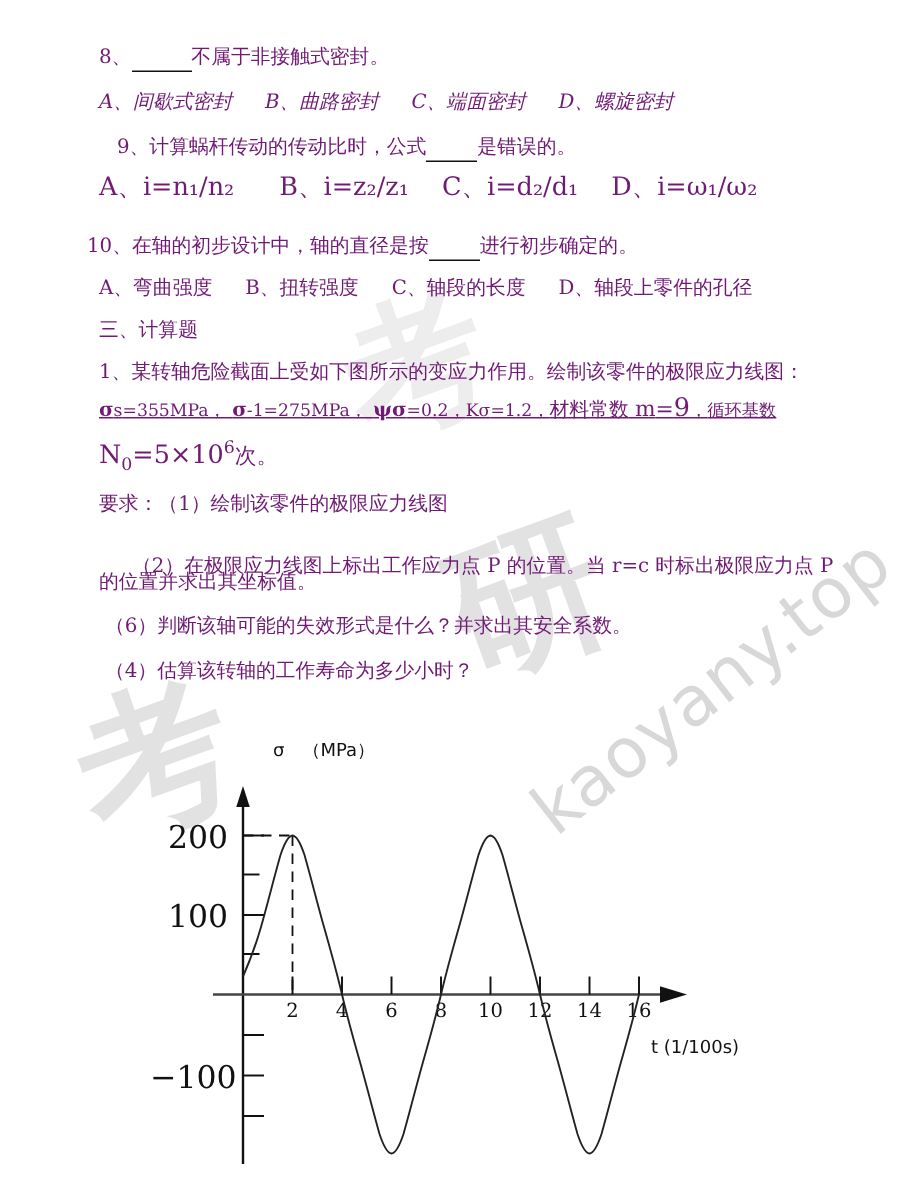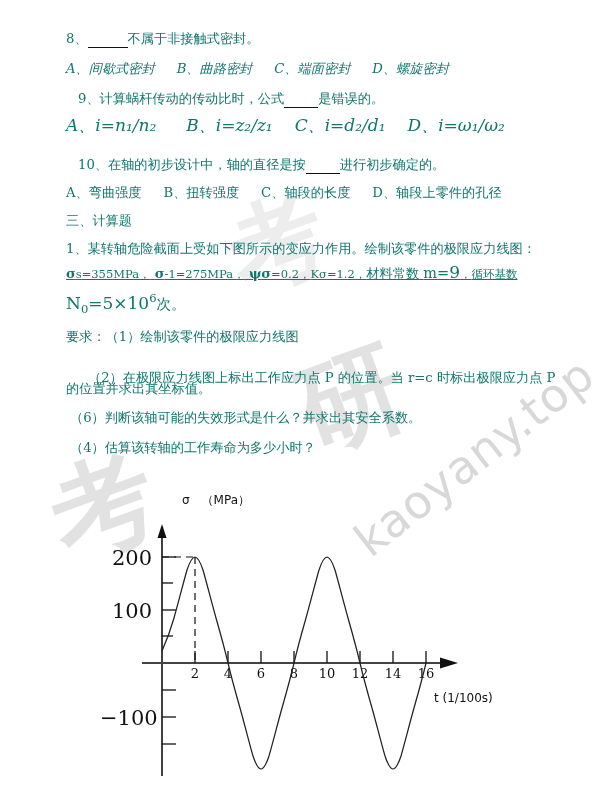--- a/index.html
+++ b/index.html
@@ -59,21 +59,21 @@
     left: 0; top: 0;
     width: 603px;
     z-index: 2;
   }
   .line {
     position: absolute;
     white-space: nowrap;
     font-family: "DejaVu Serif", "Liberation Serif", serif;
     font-size: 13.2px;
     line-height: 1.2;
-    color: #0f766e;
+    color: #701a75;
   }
   .big {
     font-size: 17px;
   }
   .mid {
     font-size: 14.5px;
   }
   .small {
     font-size: 11.5px;
   }
@@ -119,25 +119,25 @@
     </div>
 
     <div class="line" style="left:66px; top:61px;font-style:italic;">
       <span>A、间歇式密封</span><span class="sp2"></span><span>B、曲路密封</span><span class="sp2"></span><span>C、端面密封</span><span class="sp2"></span><span>D、螺旋密封</span>
     </div>
 
     <div class="line" style="left:66px; top:91px;margin-left:12px;">
       <span>9、计算蜗杆传动的传动比时，公式</span><span class="blank w34">&nbsp;</span><span>是错误的。</span>
     </div>
 
-    <div class="line big" style="left:66px; top:115px;font-style:italic;">
+    <div class="line big" style="left:66px; top:115px;">
       <span>A、</span><span>i=n₁/n₂</span><span class="sp3"></span><span>B、</span><span>i=z₂/z₁</span><span class="sp2"></span><span>C、</span><span>i=d₂/d₁</span><span class="sp2"></span><span>D、</span><span>i=ω₁/ω₂</span>
     </div>
 
-    <div class="line" style="left:78px; top:157px;">
+    <div class="line" style="left:58px; top:157px;">
       <span>10、在轴的初步设计中，轴的直径是按</span><span class="blank w34">&nbsp;</span><span>进行初步确定的。</span>
     </div>
 
     <div class="line" style="left:66px; top:185px;">
       <span>A、弯曲强度</span><span class="sp2"></span><span>B、扭转强度</span><span class="sp2"></span><span>C、轴段的长度</span><span class="sp2"></span><span>D、轴段上零件的孔径</span>
     </div>
 
     <div class="line" style="left:66px; top:213px;">三、计算题</div>
 
     <div class="line" style="left:66px; top:241px;">

